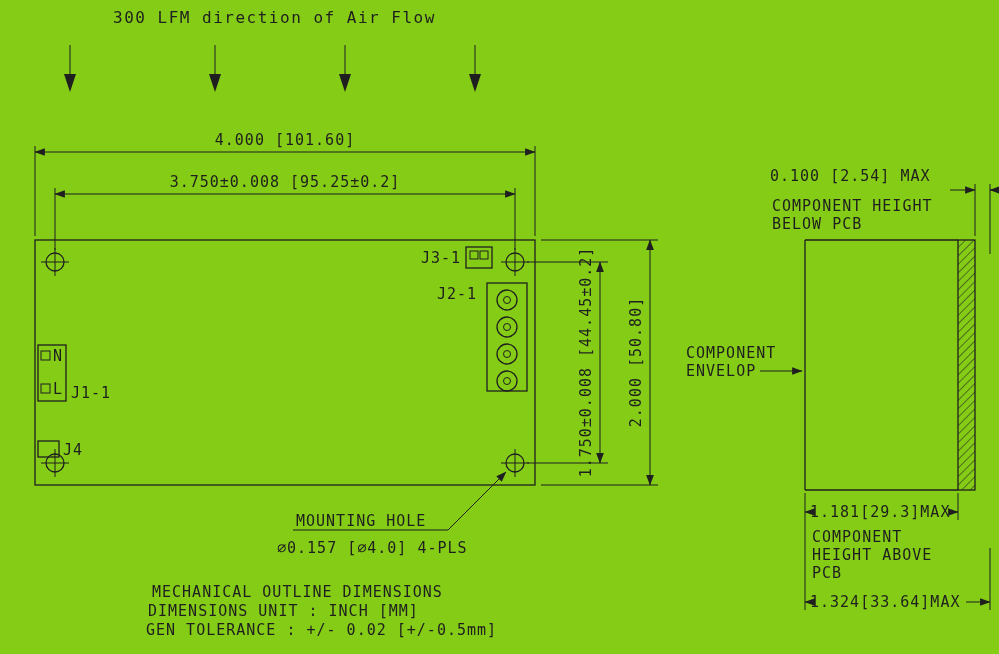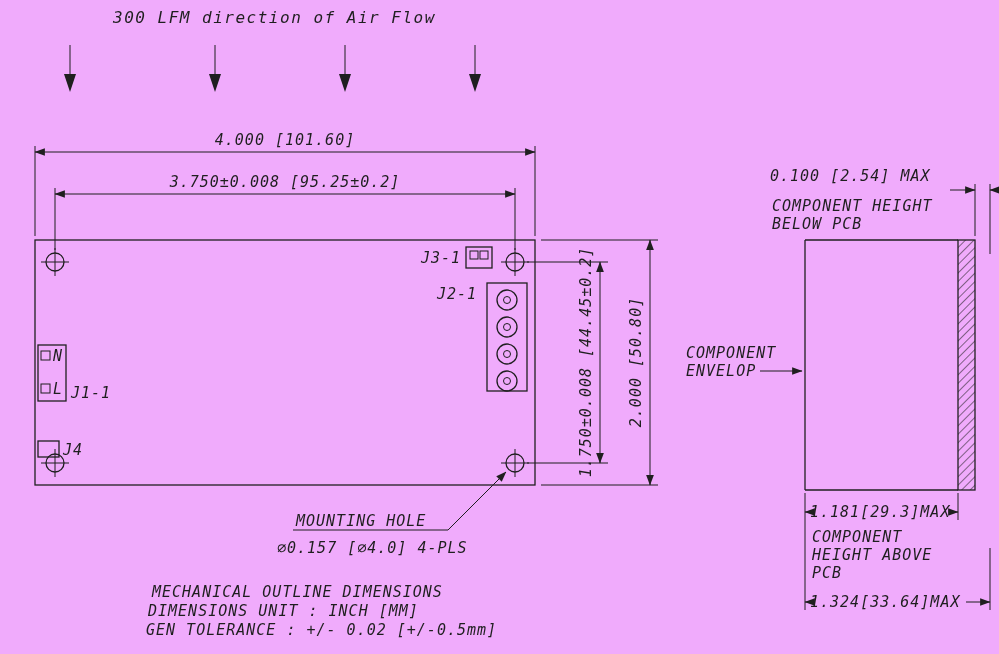--- a/index.html
+++ b/index.html
@@ -1,16 +1,16 @@
 <!DOCTYPE html>
 <html><head>
 <meta charset="utf-8">
 <style>
   html,body{margin:0;padding:0;background:#ffffff;}
-  .stage{position:relative;width:999px;height:654px;background:#f0abfc;overflow:hidden;font-style:italic;}
+  .stage{position:relative;width:999px;height:654px;background:#84cc16;overflow:hidden;}
   svg text{font-family:"DejaVu Sans Mono","Liberation Mono",monospace;fill:#1f1f1f;font-size:15px;letter-spacing:1px;}
   svg text.big{font-size:16px;letter-spacing:1.5px;}
   .ln{stroke:#1f1f1f;stroke-width:1.3;fill:none;}
   .thin{stroke:#1f1f1f;stroke-width:1;fill:none;}
   .fillDark{fill:#1f1f1f;stroke:none;}
 </style>
 </head>
 <body>
 
 <div class="stage">

